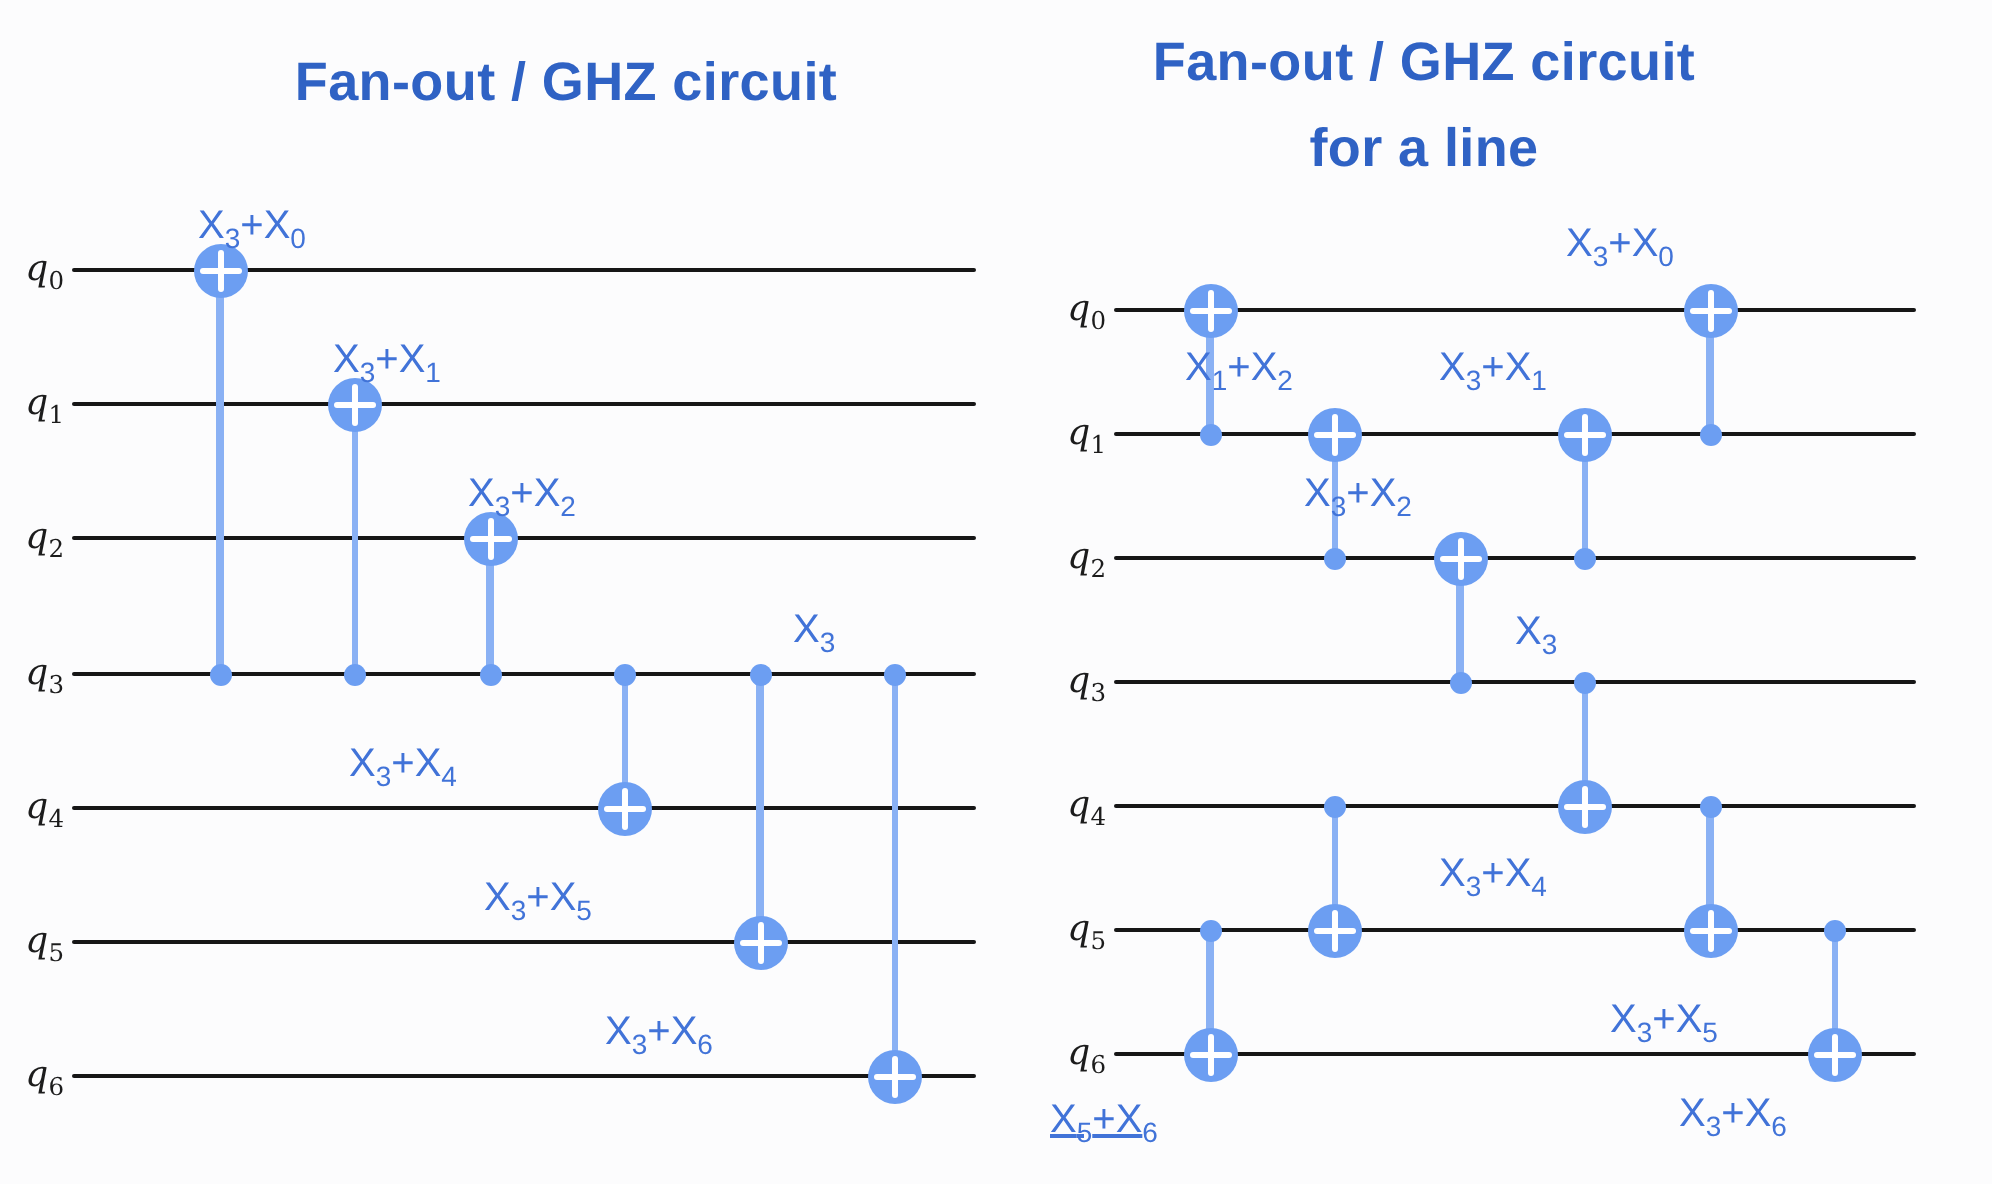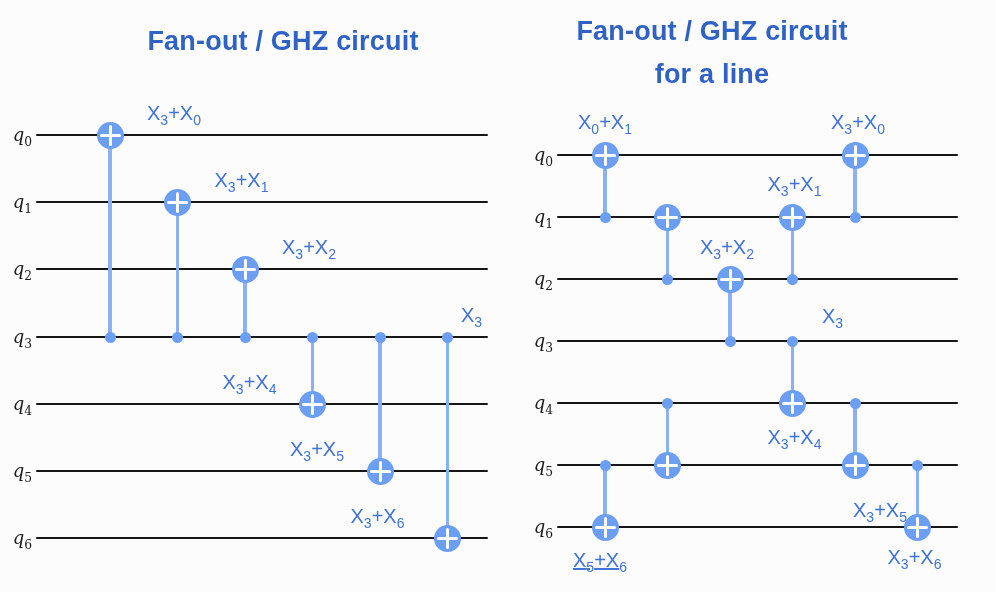--- a/index.html
+++ b/index.html
@@ -26,21 +26,21 @@
   .tgt{position:absolute;width:27px;height:27px;border-radius:50%;background:var(--gate)}
   .tgt::before{
     content:"";position:absolute;left:3px;right:3px;top:50%;height:3px;
     margin-top:-1.5px;background:var(--cross);border-radius:2px;
   }
   .tgt::after{
     content:"";position:absolute;top:3px;bottom:3px;left:50%;width:3px;
     margin-left:-1.5px;background:var(--cross);border-radius:2px;
   }
   .glabel{
-    position:absolute;width:150px;text-align:center;color:var(--label);
+    position:absolute;width:150px;text-align:left;color:var(--label);
     font-size:20px;font-weight:500;height:24px;line-height:24px;
   }
   .glabel sub{font-size:70%}
 </style>
 </head>
 <body>
 
 <div class="slide" id="slide" style="background: rgb(252, 252, 253); --title: #2f62c4; --label: #4173d8; --gate: #6c9ef2; --conn: #8ab1f4; --wire: #161616; --qlabel: #1c1c1c; --cross: #ffffff;">
   <div class="circuit">
       <div class="title" style="left: 63px; top: 20px; width: 440px;">Fan-out / GHZ circuit</div>
@@ -96,28 +96,28 @@
       <div class="qlabel" style="left: 507px; top: 328px; width: 46px;">q<sub>3</sub></div>
       <div class="wire" style="left: 557px; top: 401.75px; width: 401px;"></div>
       <div class="qlabel" style="left: 507px; top: 390px; width: 46px;">q<sub>4</sub></div>
       <div class="wire" style="left: 557px; top: 463.75px; width: 401px;"></div>
       <div class="qlabel" style="left: 507px; top: 452px; width: 46px;">q<sub>5</sub></div>
       <div class="wire" style="left: 557px; top: 525.75px; width: 401px;"></div>
       <div class="qlabel" style="left: 507px; top: 514px; width: 46px;">q<sub>6</sub></div>
       <div class="vline" style="left: 603.25px; top: 155px; height: 62px;"></div>
       <div class="dot" style="left: 599.5px; top: 211.5px;"></div>
       <div class="tgt" style="left: 591.5px; top: 141.5px;"></div>
-      <div class="glabel" style="left: 530px; top: 110px;">X<sub>0</sub>+X<sub>1</sub></div>
       <div class="vline" style="left: 603.25px; top: 465px; height: 62px;"></div>
       <div class="dot" style="left: 599.5px; top: 459.5px;"></div>
       <div class="tgt" style="left: 591.5px; top: 513.5px;"></div>
       <div class="glabel" style="left: 525px; top: 548px; text-decoration: underline;">X<sub>5</sub>+X<sub>6</sub></div>
       <div class="vline" style="left: 665.75px; top: 217px; height: 62px;"></div>
       <div class="dot" style="left: 662px; top: 273.5px;"></div>
       <div class="tgt" style="left: 654px; top: 203.5px;"></div>
+      <div class="glabel" style="left: 592.5px; top: 172px;">X<sub>1</sub>+X<sub>2</sub></div>
       <div class="vline" style="left: 665.75px; top: 403px; height: 62px;"></div>
       <div class="dot" style="left: 662px; top: 397.5px;"></div>
       <div class="tgt" style="left: 654px; top: 451.5px;"></div>
       <div class="vline" style="left: 728.25px; top: 279px; height: 62px;"></div>
       <div class="dot" style="left: 724.5px; top: 335.5px;"></div>
       <div class="tgt" style="left: 716.5px; top: 265.5px;"></div>
       <div class="glabel" style="left: 652px; top: 235px;">X<sub>3</sub>+X<sub>2</sub></div>
       <div class="vline" style="left: 790.75px; top: 217px; height: 62px;"></div>
       <div class="dot" style="left: 787px; top: 273.5px;"></div>
       <div class="tgt" style="left: 779px; top: 203.5px;"></div>

